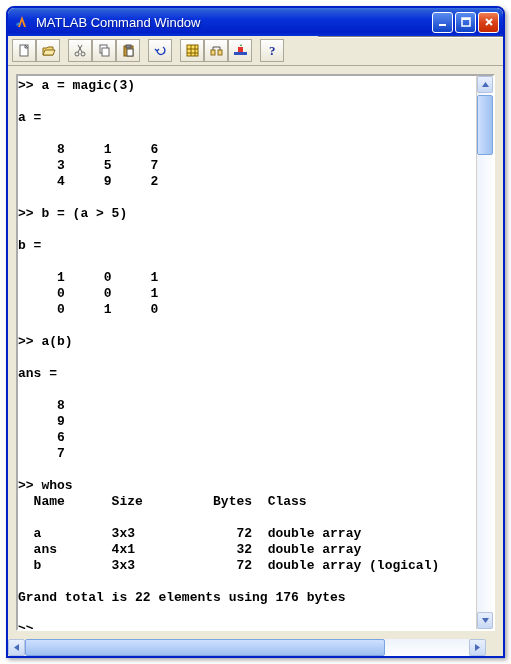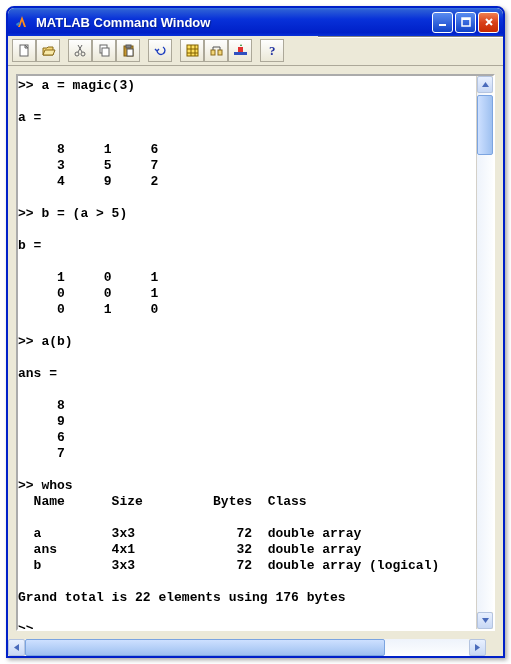--- a/index.html
+++ b/index.html
@@ -38,21 +38,21 @@
     border-radius: 6px 6px 0 0;
   }
   .titlebar .app-icon {
     width: 16px;
     height: 16px;
     margin-right: 6px;
   }
   .titlebar .title {
     color: #fff;
     font-size: 13px;
-    font-weight: bold;
+    font-weight: normal;
     flex: 1;
     text-shadow: 1px 1px 1px rgba(0,0,0,0.3);
   }
   .winbtns { display: flex; gap: 2px; }
   .winbtn {
     width: 21px;
     height: 21px;
     border: 1px solid #fff;
     border-radius: 3px;
     display: flex;

